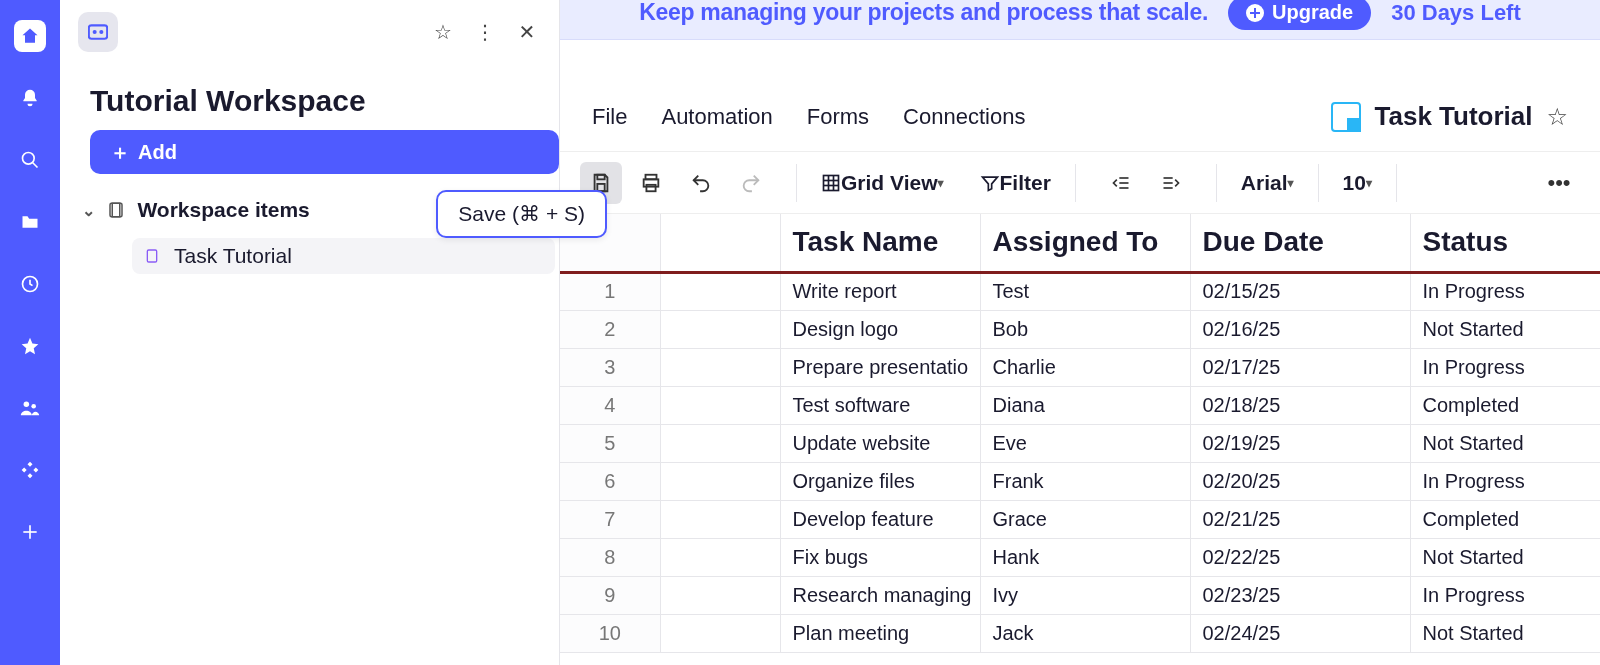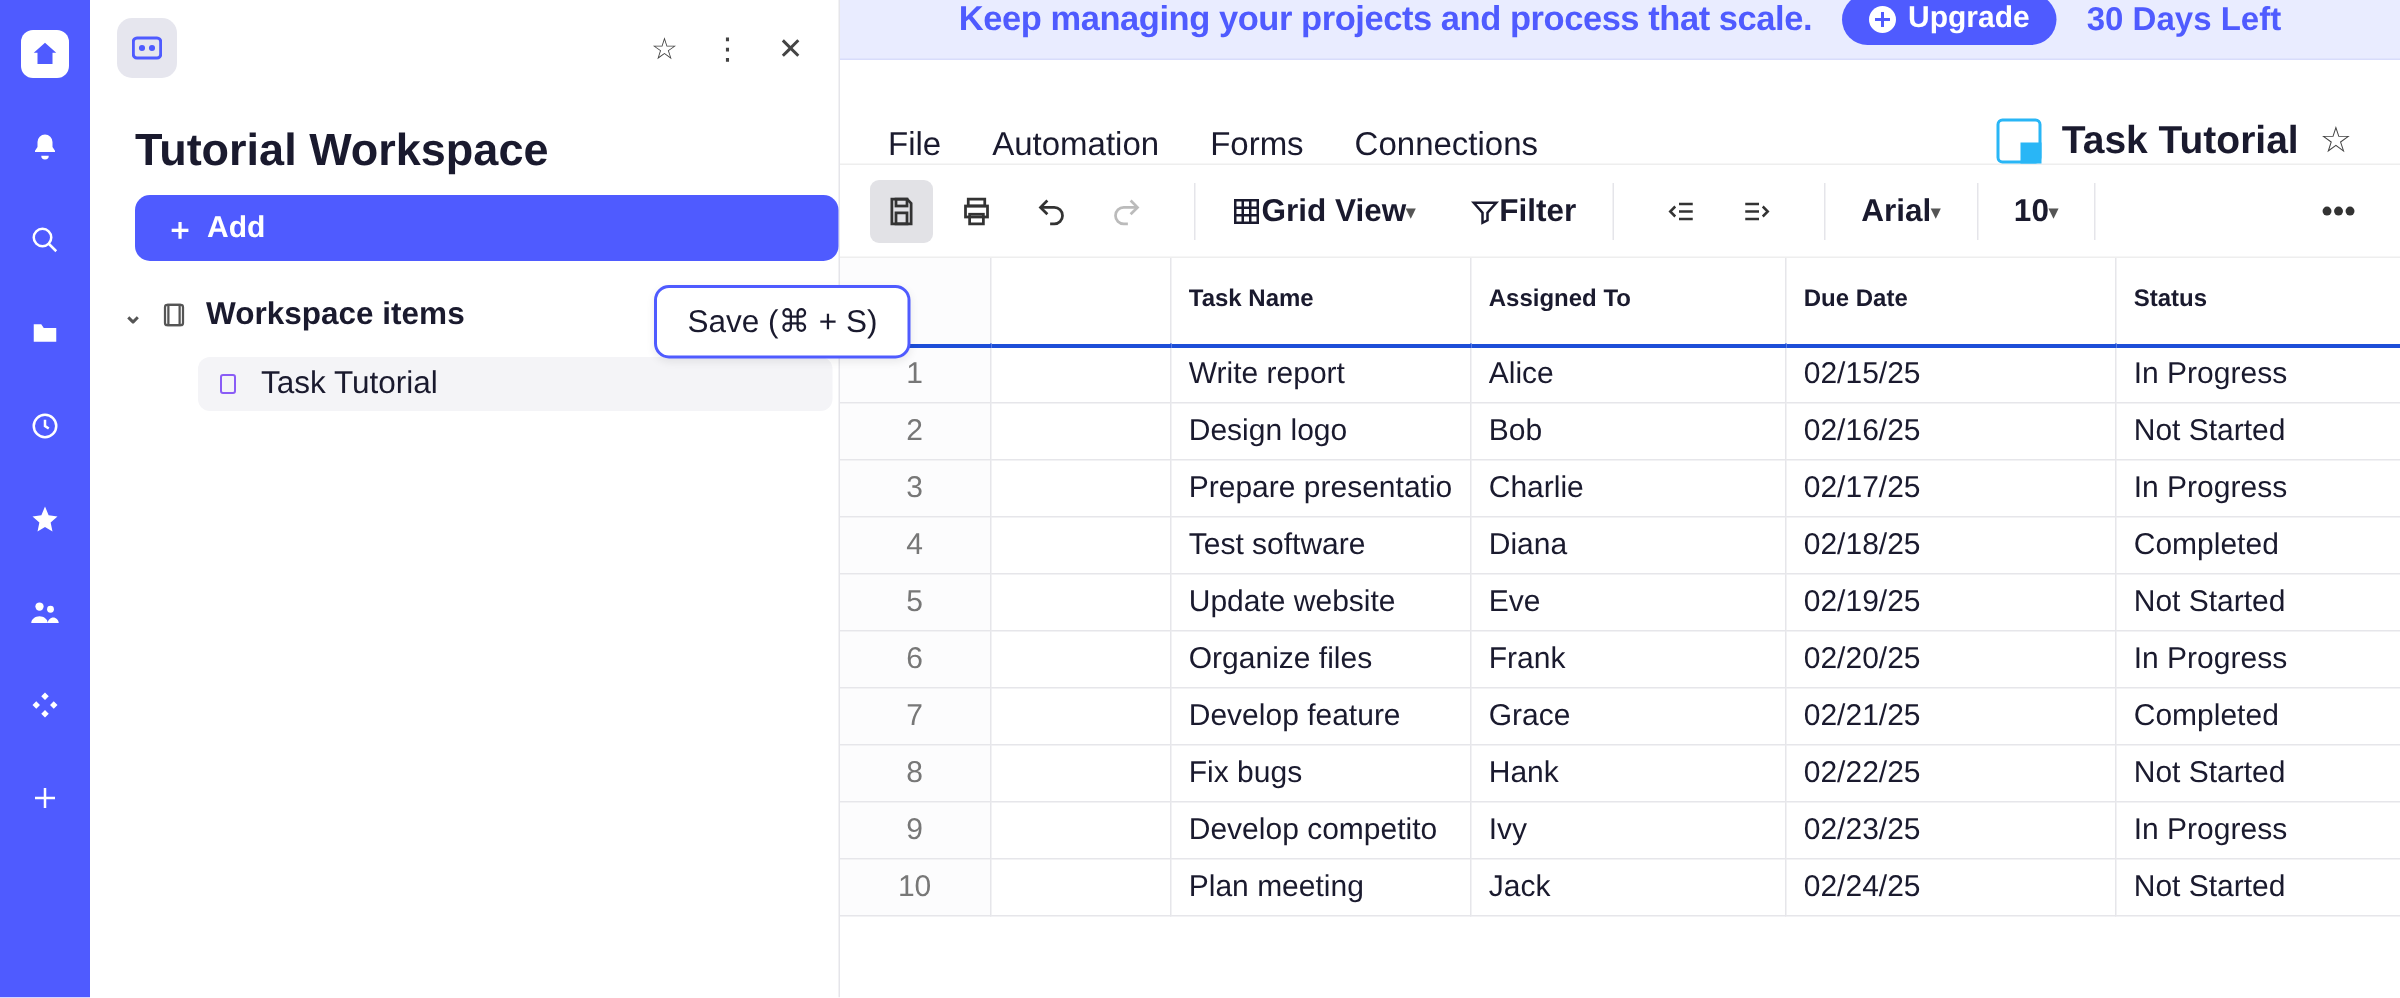--- a/index.html
+++ b/index.html
@@ -32,21 +32,21 @@
   
   .main { flex:1; display:flex; flex-direction:column; min-width:0; }
   .banner { background:#e9ecff;height:40px;display:flex;align-items:center;justify-content:center;gap:20px;padding:0 20px 14px 20px;border-bottom:1px solid #d8dcfb; }
   .banner-text { color:#4f5bff;font-size:23px;font-weight:800;letter-spacing:-0.3px; }
   .upgrade-btn { background:#4f5bff;color:#fff;border-radius:20px;height:34px;padding:0 18px;display:inline-flex;align-items:center;gap:8px;font-weight:700;font-size:20px;cursor:pointer;border:none; }
   .upgrade-btn .circ{width:18px;height:18px;background:#fff;border-radius:50%;position:relative;display:inline-block;}
   .upgrade-btn .circ:after{content:"";position:absolute;left:4px;top:8px;width:10px;height:2px;background:#4f5bff;}
   .upgrade-btn .circ:before{content:"";position:absolute;left:8px;top:4px;width:2px;height:10px;background:#4f5bff;} 
   .trial { color:#4f5bff;font-size:22px;font-weight:700;text-align:right; }
 
-  .menubar { display:flex;align-items:flex-end;height:70px;padding:0 32px;border-bottom:1px solid #eee;gap:34px; }
+  .menubar { display:flex;align-items:center;height:70px;padding:0 32px;border-bottom:1px solid #eee;gap:34px;margin-top:42px; }
   .menubar .menu-item{font-size:22px;cursor:pointer;}
   .doc-title-block{margin-left:auto;display:flex;align-items:center;gap:14px;}
   .doc-ic-big{width:30px;height:30px;border:2px solid #29b6f6;border-radius:4px;position:relative;}
   .doc-ic-big:after{content:"";position:absolute;right:-2px;bottom:-2px;width:14px;height:14px;background:#29b6f6;}
   .doc-title{font-size:26px;font-weight:800;}
   .star-out{font-size:24px;color:#444;cursor:pointer;}
 
   .toolbar { display:flex;align-items:center;height:62px;padding:0 20px;border-bottom:1px solid #eee;gap:8px; }
   .tb-btn{width:42px;height:42px;display:flex;align-items:center;justify-content:center;border-radius:6px;cursor:pointer;color:#333;font-size:22px;}
   .tb-btn.active{background:#e2e2e6;}
@@ -54,21 +54,21 @@
   .tb-sep{width:1px;height:38px;background:#e5e5ea;margin:0 16px;}
   .tb-combo{display:flex;align-items:center;font-size:21px;cursor:pointer;font-weight:600;}
   .carety{font-size:12px;color:#555;}
   .tb-combo.filter svg{}
   .more-btn{margin-left:auto;}
 
   
   .grid-wrap{flex:1;overflow:auto;}
   table.grid{border-collapse:collapse;width:100%;table-layout:fixed;}
   .grid th,.grid td{border-bottom:1px solid #e6e6ea;border-right:1px solid #e6e6ea;height:38px;font-size:20px;text-align:left;padding:0 12px;white-space:nowrap;overflow:hidden;text-overflow:clip;}
-  .grid thead th{height:58px;font-weight:700;font-size:16px;background:#fff;position:relative;border-bottom:3px solid #1d4ed8;}
+  .grid thead th{height:58px;font-weight:700;font-size:28px;background:#fff;position:relative;border-bottom:3px solid #7f1d1d;}
   .grid .rownum{width:100px;text-align:center;color:#777;background:#fcfcfd;}
   .grid td.blankcell{background:#fff;}
   col.c-row{width:100px;}
   col.c-empty{width:120px;}
   col.c-task{width:200px;}
   col.c-assign{width:210px;}
   col.c-due{width:220px;}
   col.c-status{width:190px;}
 </style>
 </head>
@@ -289,21 +289,21 @@
           <th>Assigned To</th>
           <th>Due Date</th>
           <th>Status</th>
         </tr>
       </thead>
       <tbody id="grid-body">
           <tr>
             <td class="rownum">1</td>
             <td class="blankcell"></td>
             <td>Write report</td>
-            <td>Alice</td>
+            <td>Test</td>
             <td>02/15/25</td>
             <td>In Progress</td>
           </tr>
           <tr>
             <td class="rownum">2</td>
             <td class="blankcell"></td>
             <td>Design logo</td>
             <td>Bob</td>
             <td>02/16/25</td>
             <td>Not Started</td>
@@ -352,21 +352,21 @@
             <td class="rownum">8</td>
             <td class="blankcell"></td>
             <td>Fix bugs</td>
             <td>Hank</td>
             <td>02/22/25</td>
             <td>Not Started</td>
           </tr>
           <tr>
             <td class="rownum">9</td>
             <td class="blankcell"></td>
-            <td>Develop competito</td>
+            <td>Research managing</td>
             <td>Ivy</td>
             <td>02/23/25</td>
             <td>In Progress</td>
           </tr>
           <tr>
             <td class="rownum">10</td>
             <td class="blankcell"></td>
             <td>Plan meeting</td>
             <td>Jack</td>
             <td>02/24/25</td>

